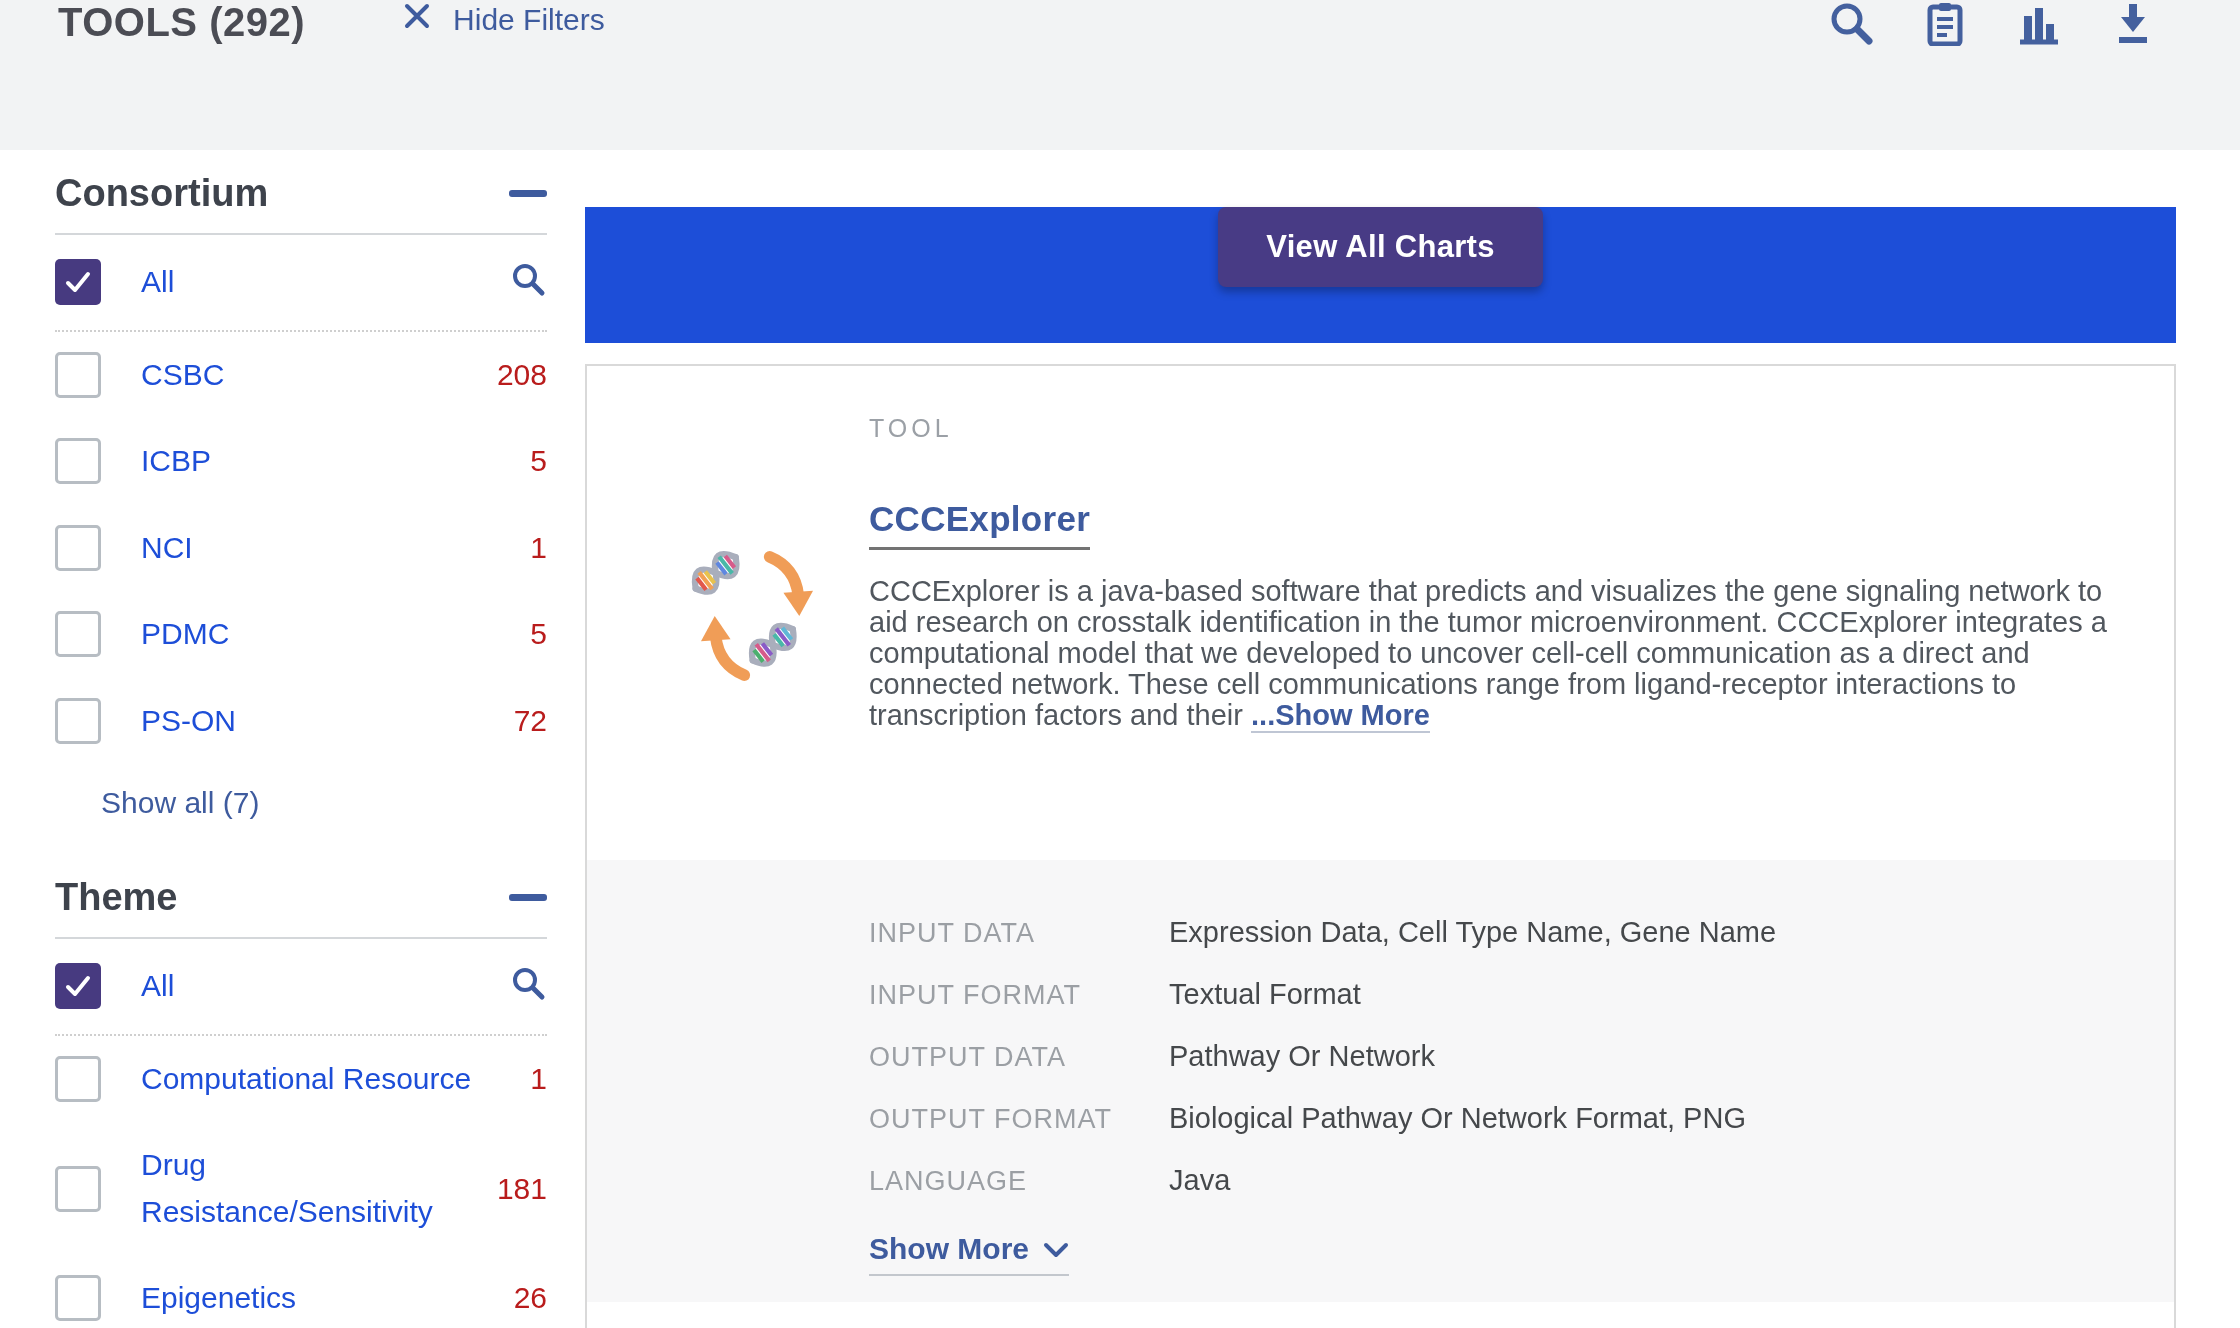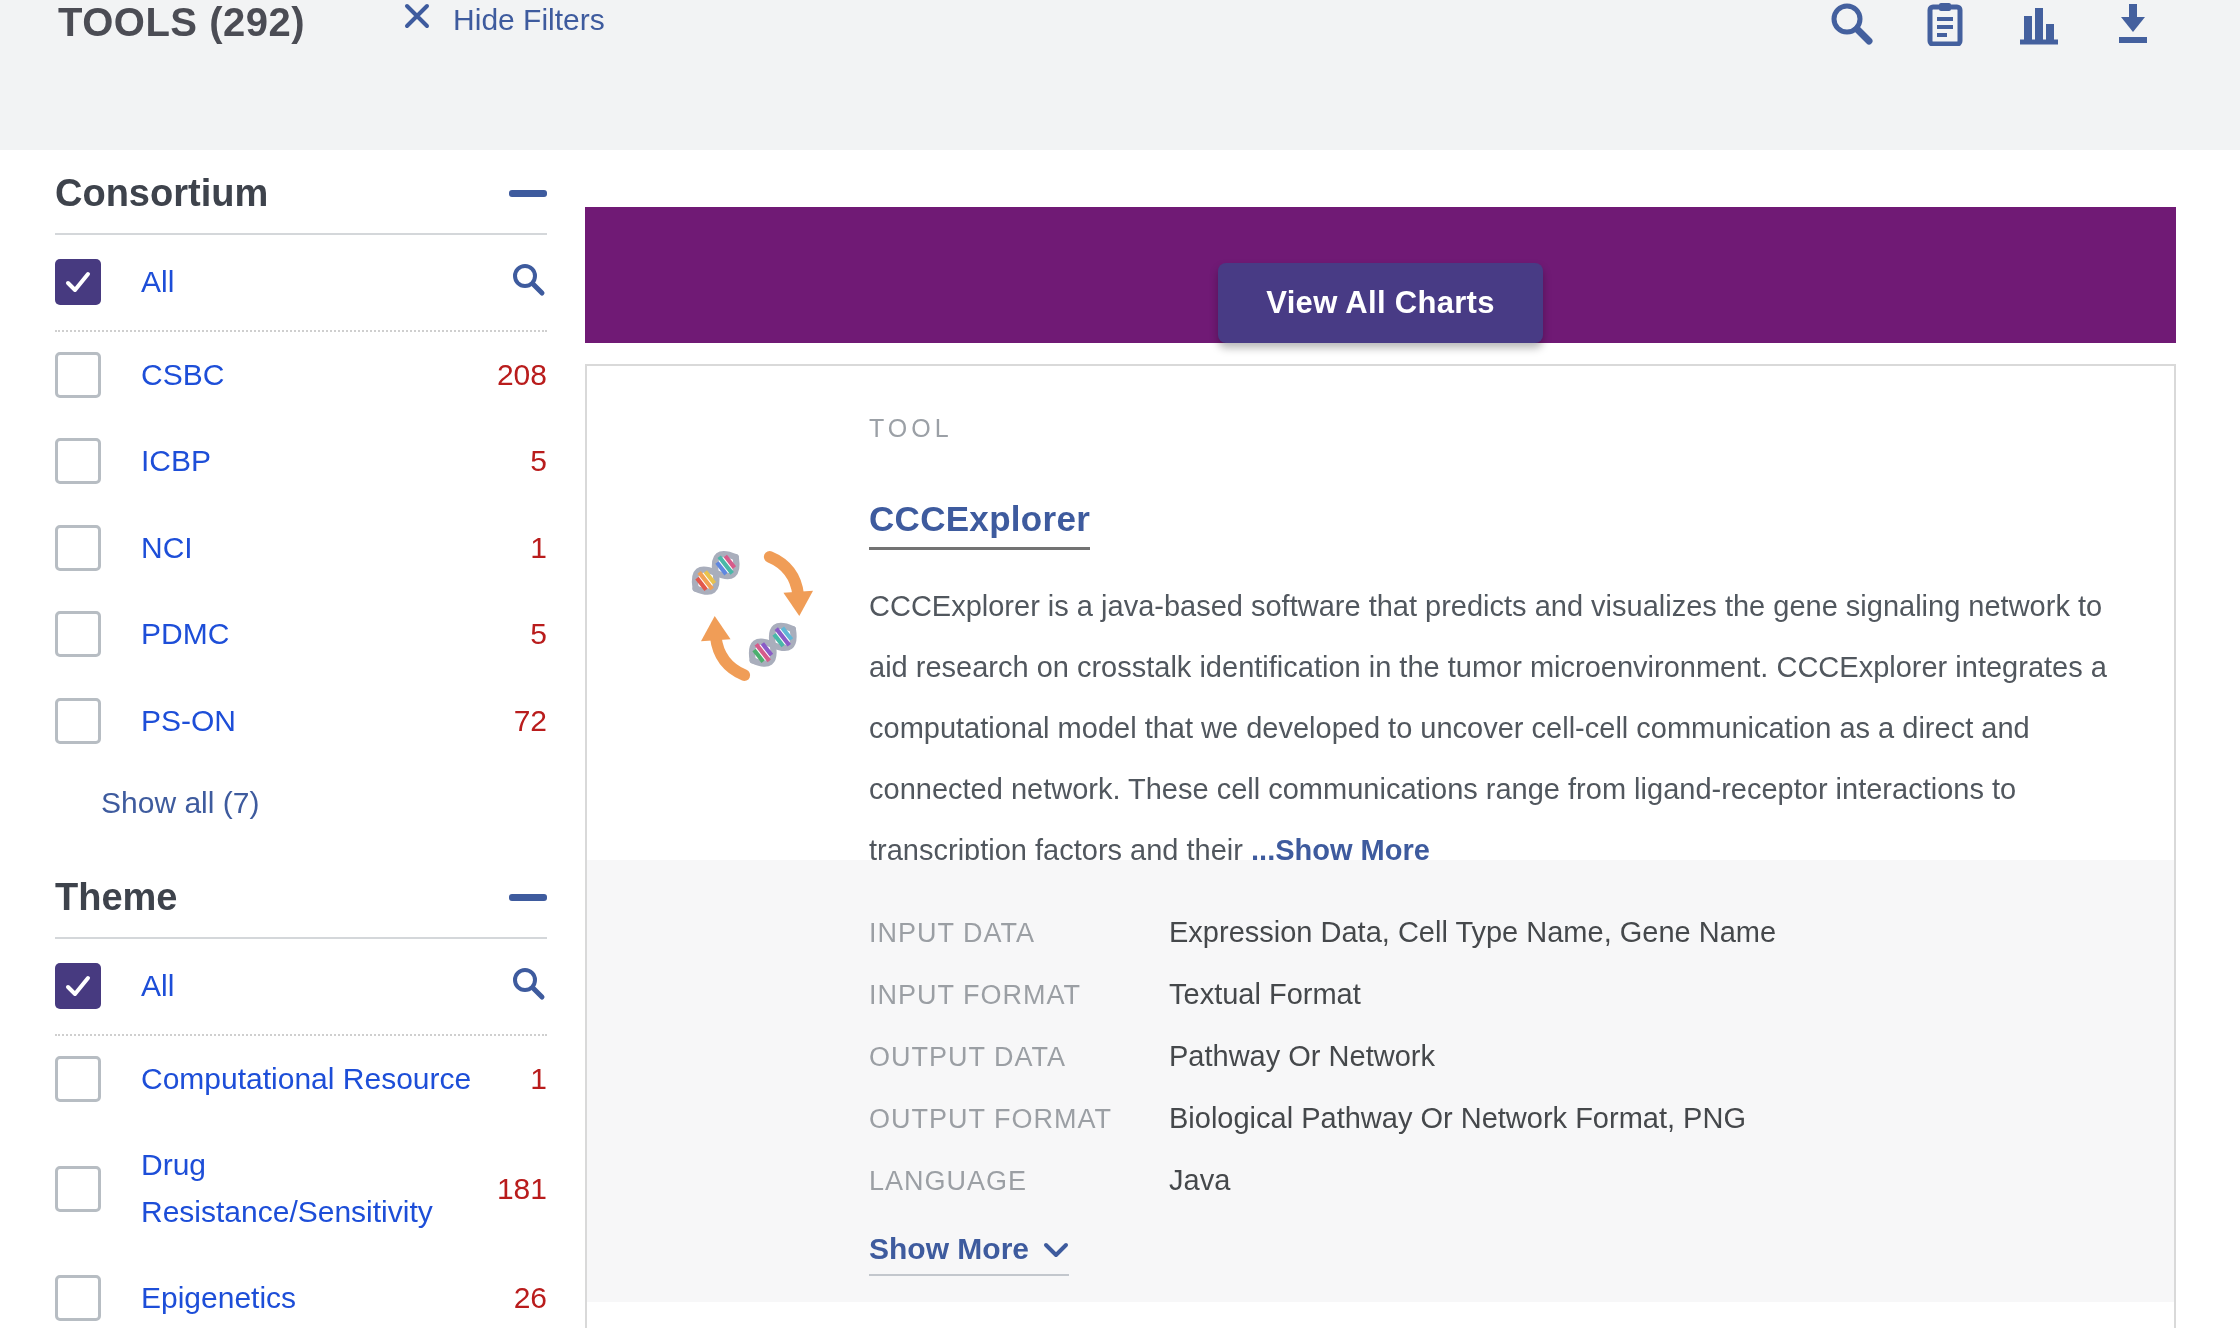--- a/index.html
+++ b/index.html
@@ -59,21 +59,21 @@
   .frow-search { margin-left:auto; flex:0 0 auto; }
   .show-all {
     display:inline-block; margin:22px 0 46px 46px; font-size:30px;
     color:#3e5b9e; cursor:pointer;
   }
   .facet-section + .facet-section { margin-top:10px; }
 
   
   .charts-band {
     position:absolute; left:585px; top:207px; width:1591px; height:136px;
-    background:#701a75; display:flex; align-items:flex-end; justify-content:center;
+    background:#1d4ed8; display:flex; align-items:flex-start; justify-content:center;
   }
   .view-all-btn {
     background:#483b85; color:#ffffff; border:none; border-radius:8px;
     height:80px; padding:0 48px; font-size:31px; font-weight:bold;
     font-family:"Liberation Sans", sans-serif;
     box-shadow:0 5px 8px rgba(0,0,0,0.28); cursor:pointer; letter-spacing:0.3px;
   }
 
   .tool-card {
     position:absolute; left:585px; top:364px; width:1591px; height:980px;
@@ -83,21 +83,21 @@
   .tool-type {
     font-size:25px; color:#9ba0a6; letter-spacing:4px; margin-bottom:56px;
   }
   .tool-title {
     display:inline-block; font-size:35px; font-weight:bold; color:#3e5b9e;
     padding-bottom:8px; border-bottom:3px solid #737373; letter-spacing:0.3px;
     cursor:pointer; margin-bottom:26px;
   }
   .tool-icon { position:absolute; left:96px; top:176px; }
   .tool-desc {
-    width:1268px; font-size:29px; line-height:61px; color:#51575e;
+    width:1268px; font-size:29px; line-height:31px; color:#51575e;
   }
   .show-more-inline {
     color:#3e5b9e; font-weight:bold; border-bottom:2px solid #bfc6d4;
     cursor:pointer; white-space:pre-wrap;
   }
   .card-meta {
     position:absolute; left:0; right:0; top:494px; height:442px;
     background:#f7f7f8; padding:56px 50px 0 282px;
   }
   .meta-row { display:flex; align-items:baseline; margin-bottom:29px; }

